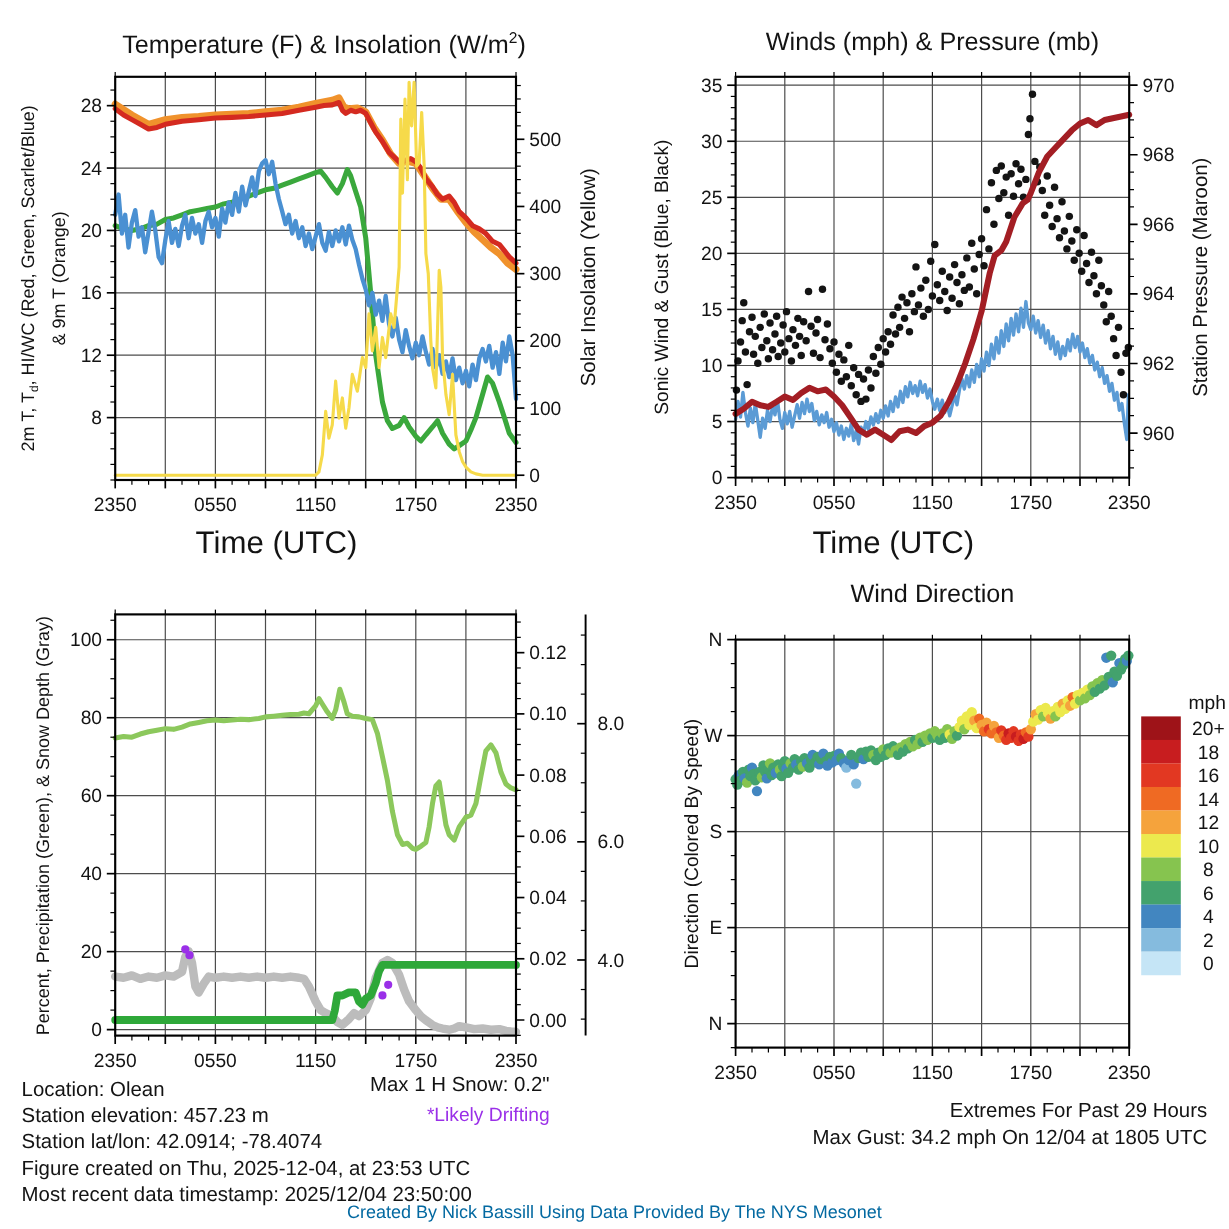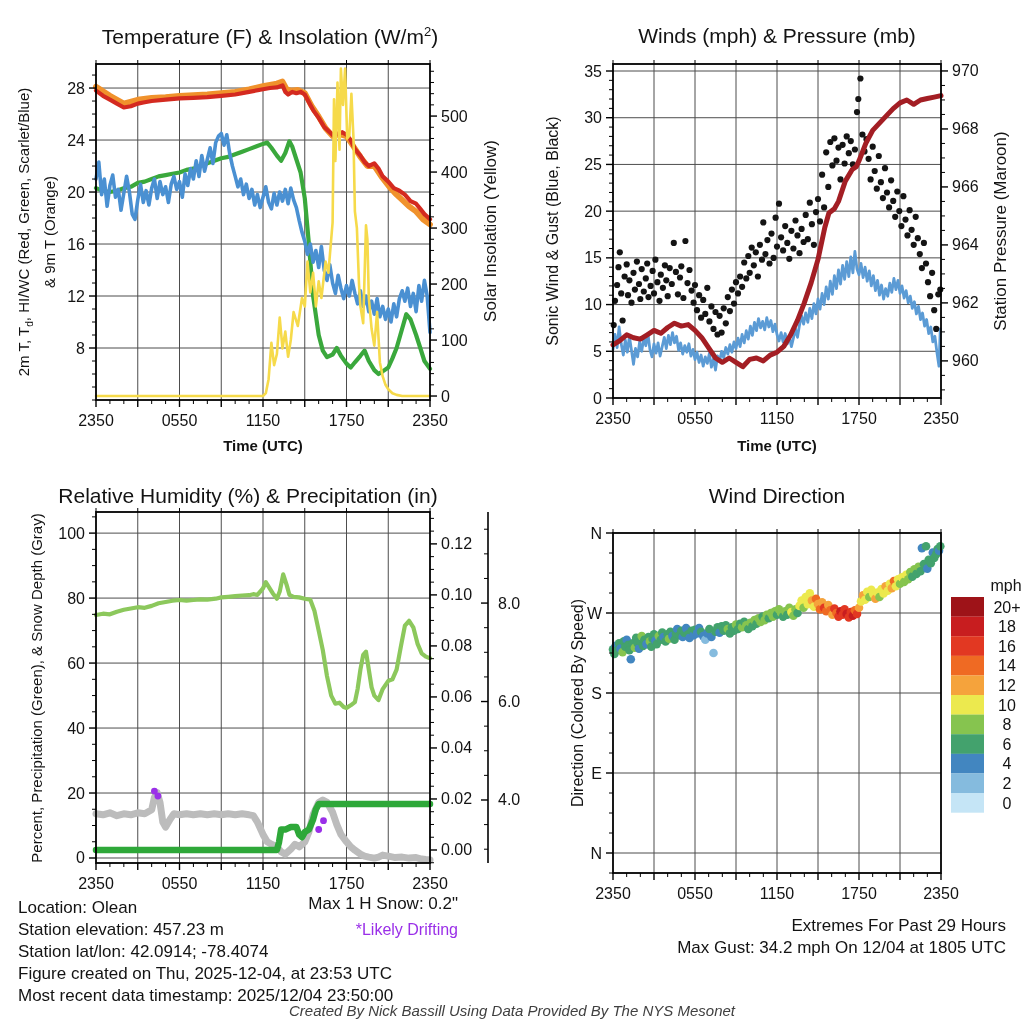--- a/index.html
+++ b/index.html
@@ -1,42 +1,41 @@
 <!DOCTYPE html>
 <html><head>
 <meta charset="utf-8">
 <style>
   html,body{margin:0;padding:0;background:#fff;}
   .canvas{position:relative;width:1024px;height:1024px;background:#fff;overflow:hidden;
           font-family:"Liberation Sans","DejaVu Sans",sans-serif;color:#131313;}
   .abs{position:absolute;}
   .title{font-size:21px;text-align:center;white-space:nowrap;}
   .title sup{font-size:13px;}
-  .xlab{font-size:15px;text-align:center;white-space:nowrap;font-weight:bold;}
+  .xlab{font-size:26px;text-align:left;white-space:nowrap;}
   .rot{transform:translate(-50%,-50%) rotate(-90deg);text-align:center;white-space:nowrap;}
   .ylab1{font-size:15px;line-height:20px;}
   .ylab1 sub{font-size:10px;}
   .ylab2{font-size:16px;}
   .ylab3{font-size:17px;}
   .fline{font-size:17px;line-height:22px;white-space:nowrap;}
   .rnote{font-size:17px;text-align:right;white-space:nowrap;}
   .rblock{text-align:right;}
   .rblock div{font-size:17px;line-height:22px;white-space:nowrap;}
   .bold{font-weight:bold;}
   .credit{font-size:15px;text-align:center;width:1024px;}
   svg text{font-family:"Liberation Sans","DejaVu Sans",sans-serif;}
 </style>
 </head>
 <body>
 
 <div class="canvas">
 
   <div class="abs title" style="left:40px;top:24px;width:460px;"><span>Temperature (F) &amp; Insolation (W/m</span><sup>2</sup><span>)</span></div>
   <div class="abs title" style="left:557px;top:24px;width:440px;">Winds (mph) &amp; Pressure (mb)</div>
-  <div class="abs title" style="left:28px;top:484px;width:440px;">Relative Humidity (%) &amp; Precipitation (in)</div>
   <div class="abs title" style="left:557px;top:484px;width:440px;">Wind Direction</div>
 
   <div class="abs xlab" style="left:163px;top:437px;width:200px;">Time (UTC)</div>
   <div class="abs xlab" style="left:677px;top:437px;width:200px;">Time (UTC)</div>
 
   <div class="abs rot ylab1" style="left:37px;top:232px;">
     <div><span>2m T, T</span><sub>d</sub><span>, HI/WC (Red, Green, Scarlet/Blue)</span></div>
     <div>&amp; 9m T (Orange)</div>
   </div>
   <div class="abs rot ylab3" style="left:491px;top:231px;">Solar Insolation (Yellow)</div>
@@ -908,14 +907,14 @@
     <div class="fline">Station lat/lon: 42.0914; -78.4074</div>
     <div class="fline">Figure created on Thu, 2025-12-04, at 23:53 UTC</div>
     <div class="fline">Most recent data timestamp: 2025/12/04 23:50:00</div>
   </div>
 
   <div class="abs rblock" style="left:606px;top:915px;width:400px;">
     <div>Extremes For Past 29 Hours</div>
     <div>Max Gust: 34.2 mph On 12/04 at 1805 UTC</div>
   </div>
 
-  <div class="abs credit" style="left: 0px; top: 1002px; color: #404040; font-style: italic;" id="credit-line">Created By Nick Bassill Using Data Provided By The NYS Mesonet</div>
+  <div class="abs credit" style="left: 0px; top: 1002px; color: #0369a1;" id="credit-line">Created By Nick Bassill Using Data Provided By The NYS Mesonet</div>
 </div>
 
 </body></html>

